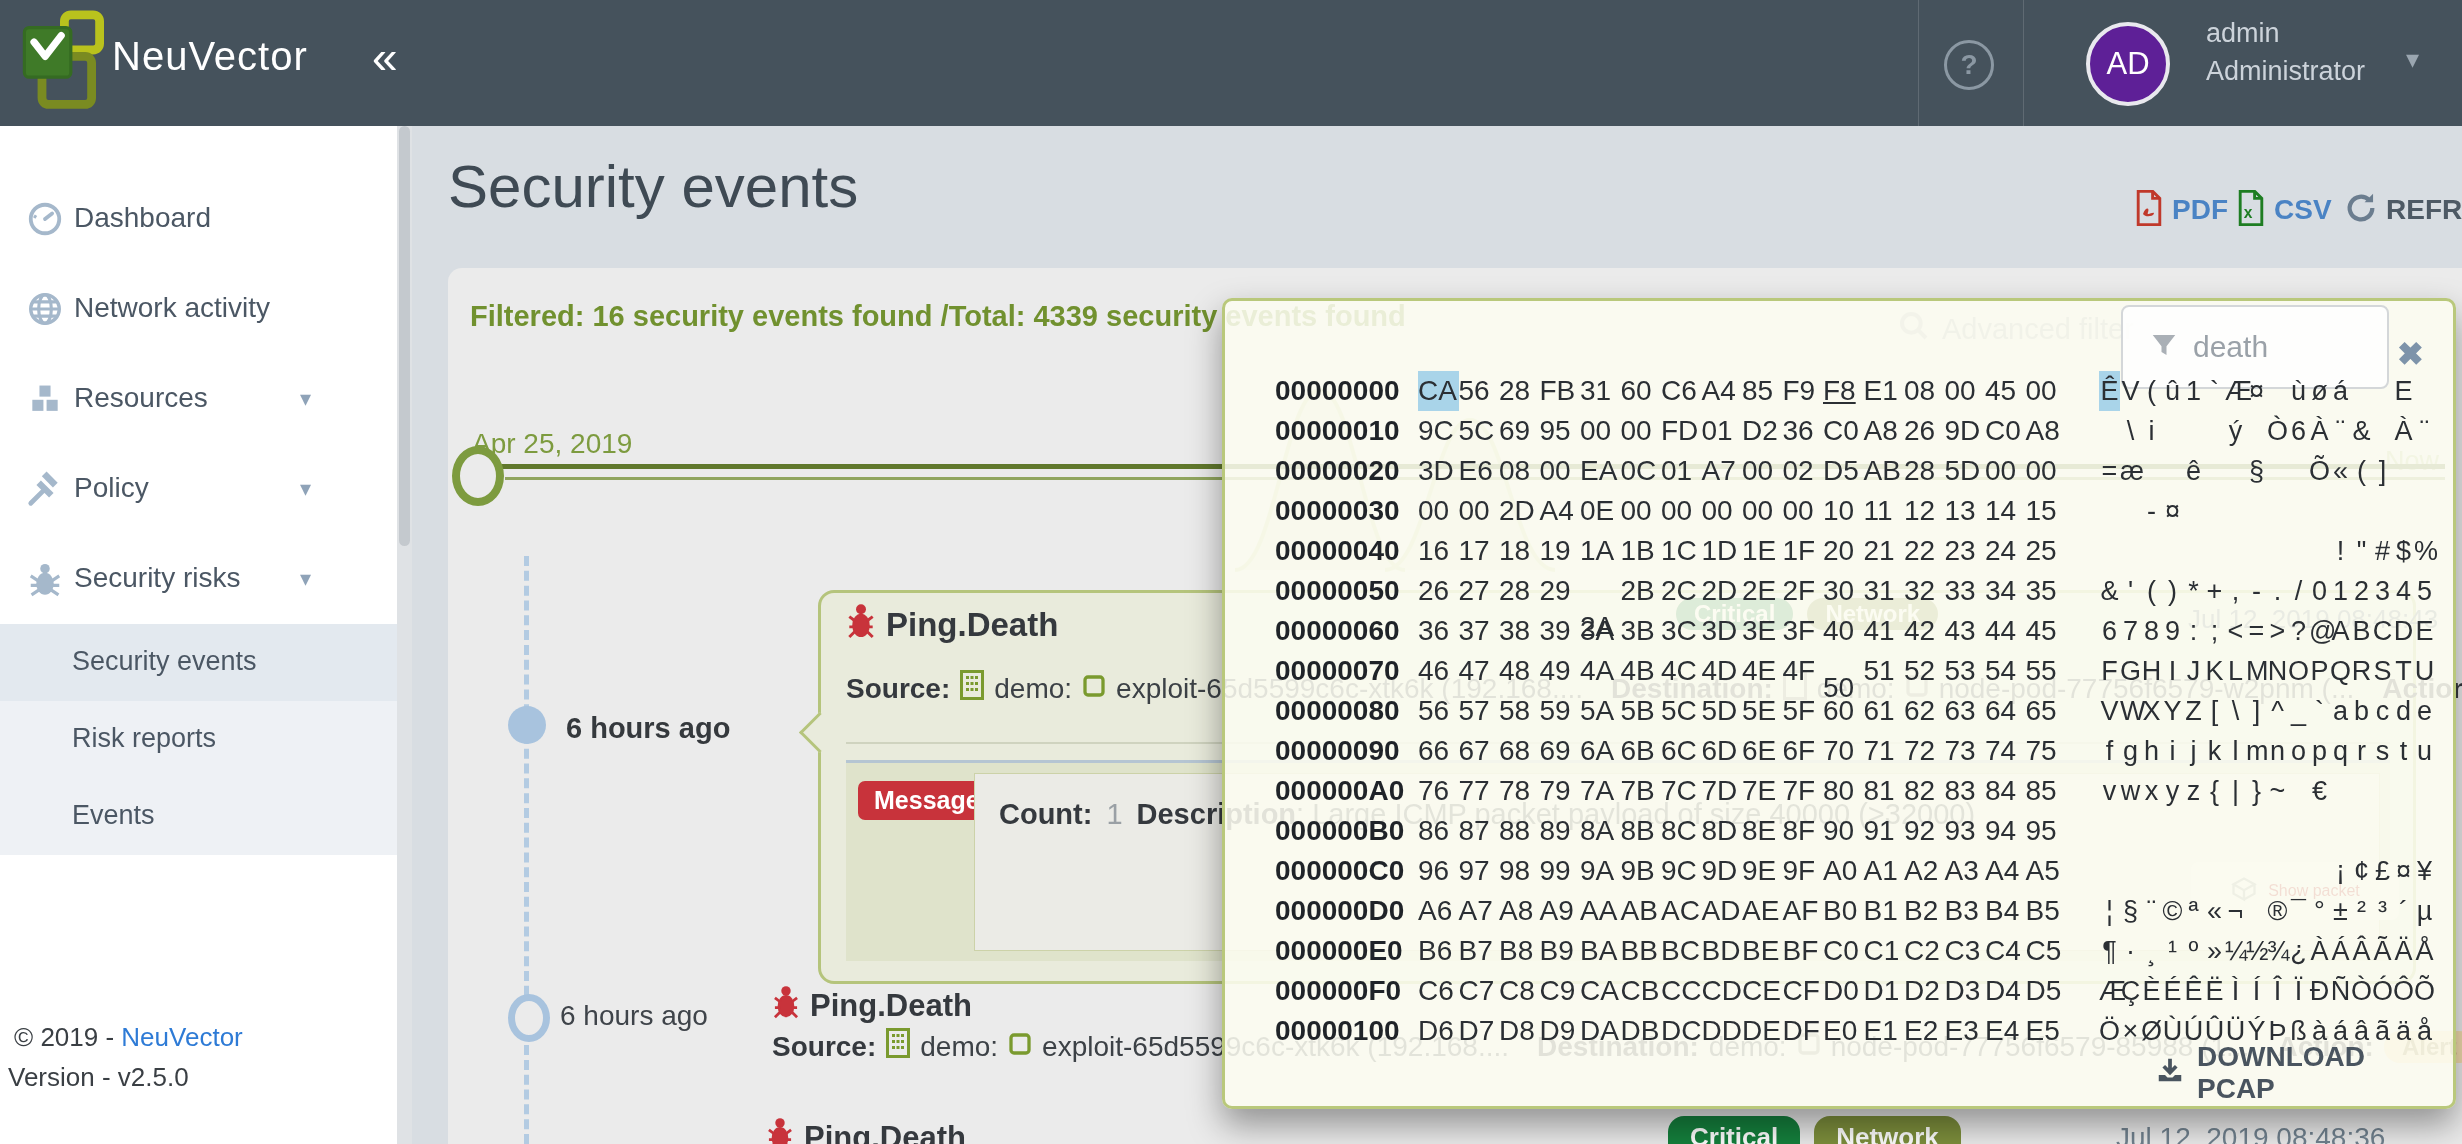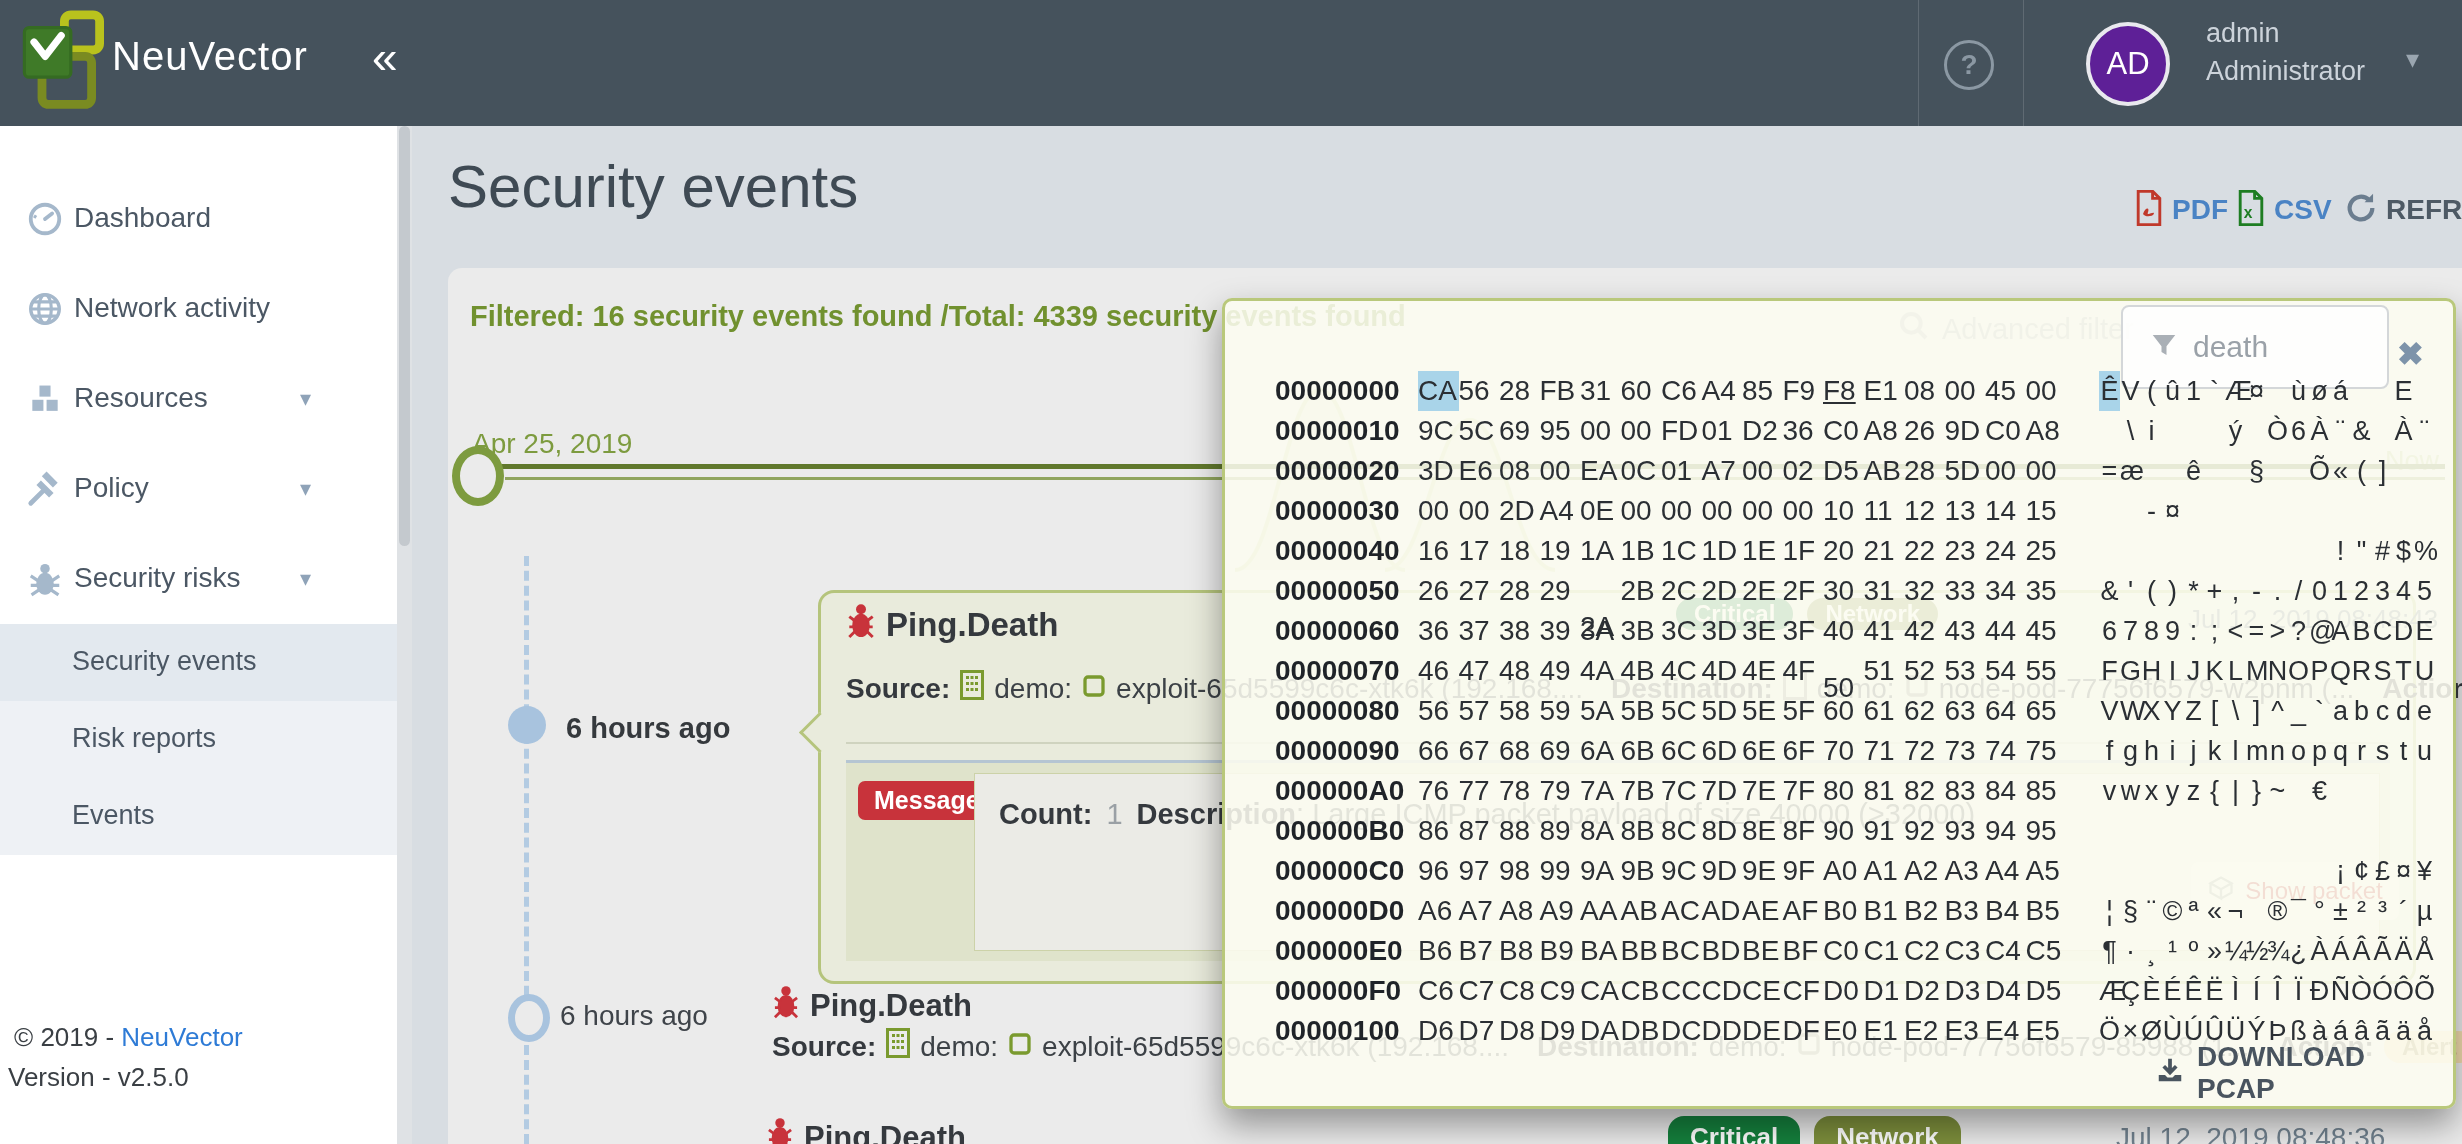--- a/index.html
+++ b/index.html
@@ -69,21 +69,21 @@
   .badge.olive{background:#7d8f3c;}
   .badge.alert{background:#f2dcae;color:#97803e;font-weight:bold;}
   .meta-ts{font-size:26px;color:#6b7c8d;white-space:nowrap;}
   .card-div{position:absolute;left:846px;top:742px;width:1544px;height:2px;background:#cfd3bf;z-index:2;}
   .msg-panel{position:absolute;left:846px;top:760px;width:1544px;height:198px;background:#dfe3cb;border-top:3px solid #b5c5d2;z-index:2;}
   .msg-badge{position:absolute;left:12px;top:18px;background:#c8333b;color:#fff;font-size:25px;font-weight:bold;border-radius:7px;padding:5px 16px;}
   .msg-inner{position:absolute;left:128px;top:10px;width:1404px;height:176px;background:#ebebe6;border:1px solid #ccd2a8;}
   .count-line{position:absolute;left:24px;top:24px;font-size:29px;color:#3f4449;white-space:nowrap;}
   .count-line b{color:#35393e;}
   .count-val{color:#9aa0a5;padding:0 14px;}
-  .show-pkt{position:absolute;left:1216px;top:88px;width:208px;height:58px;background:#f6f7f0;border-radius:8px;display:flex;align-items:center;justify-content:center;gap:10px;font-size:24px;color:#b91c1c;cursor:pointer;}
+  .show-pkt{position:absolute;left:1216px;top:88px;width:208px;height:58px;background:#f6f7f0;border-radius:8px;display:flex;align-items:center;justify-content:center;gap:10px;font-size:16px;color:#b91c1c;cursor:pointer;}
 
   .ghost{opacity:0.75;}
   .adv-filter{position:absolute;left:1898px;top:310px;display:flex;align-items:center;gap:12px;font-size:29px;color:#989fa6;z-index:2;}
   .now-lbl{position:absolute;left:2385px;top:446px;font-size:27px;color:#b6c98c;z-index:2;}
   .curves{position:absolute;left:1235px;top:330px;z-index:2;}
 
   
   .bottom-meta{position:absolute;left:1668px;top:1116px;display:flex;align-items:center;gap:14px;z-index:2;}
   .bottom-ts{position:absolute;left:2116px;top:1122px;font-size:28px;color:#71828f;z-index:2;}
 

